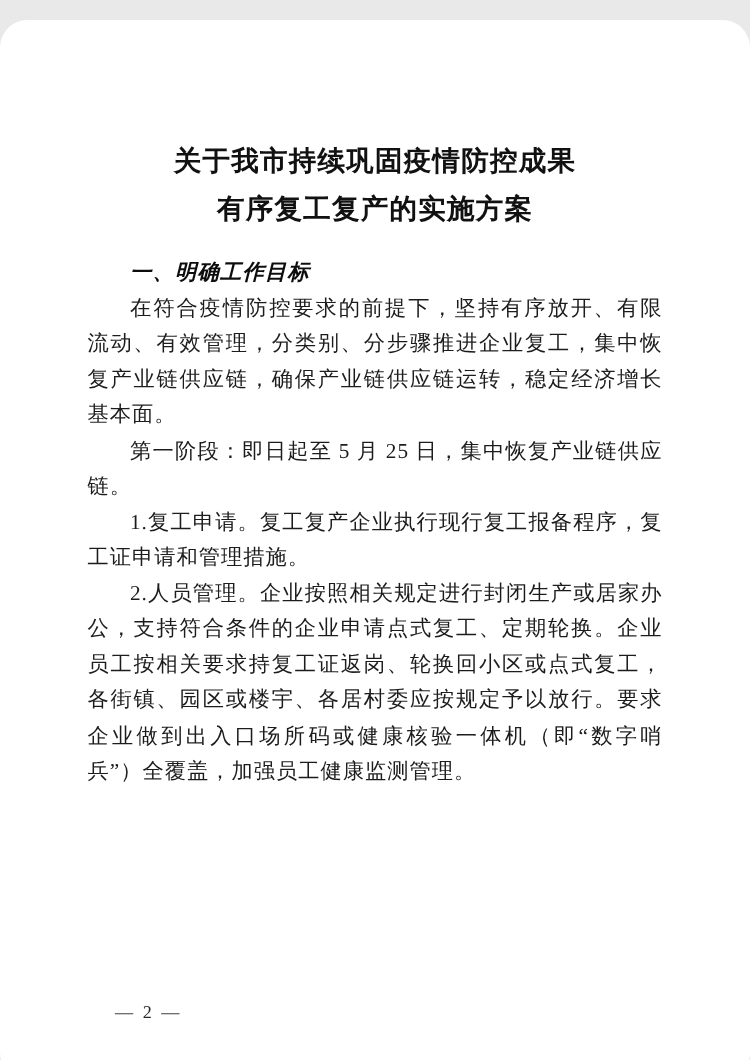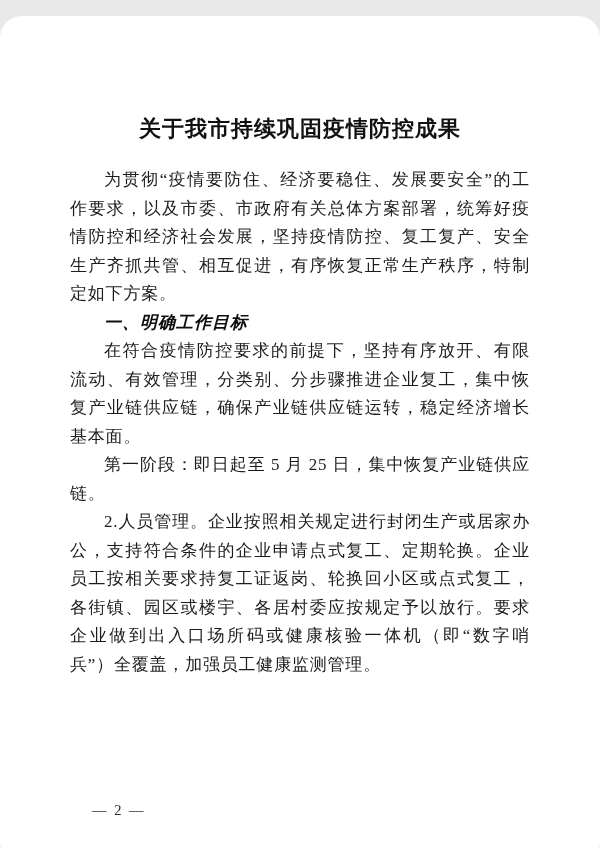--- a/index.html
+++ b/index.html
@@ -65,26 +65,27 @@
   }
 </style>
 </head>
 <body>
 
 <div class="page">
   <div class="content">
 
     <h1 class="doc-title">
       <span class="title-line">关于我市持续巩固疫情防控成果</span>
+      <span class="title-line">有序复工复产的实施方案</span>
     </h1>
 
     <div class="body-text">
-      <p>为贯彻“疫情要防住、经济要稳住、发展要安全”的工作要求，以及市委、市政府有关总体方案部署，统筹好疫情防控和经济社会发展，坚持疫情防控、复工复产、安全生产齐抓共管、相互促进，有序恢复正常生产秩序，特制定如下方案。</p>
       <p class="section-heading">一、明确工作目标</p>
       <p>在符合疫情防控要求的前提下，坚持有序放开、有限流动、有效管理，分类别、分步骤推进企业复工，集中恢复产业链供应链，确保产业链供应链运转，稳定经济增长基本面。</p>
       <p>第一阶段：即日起至 5 月 25 日，集中恢复产业链供应链。</p>
+      <p>1.复工申请。复工复产企业执行现行复工报备程序，复工证申请和管理措施。</p>
       <p>2.人员管理。企业按照相关规定进行封闭生产或居家办公，支持符合条件的企业申请点式复工、定期轮换。企业员工按相关要求持复工证返岗、轮换回小区或点式复工，各街镇、园区或楼宇、各居村委应按规定予以放行。要求企业做到出入口场所码或健康核验一体机（即“数字哨兵”）全覆盖，加强员工健康监测管理。</p>
     </div>
 
   </div>
 
   <div class="page-number">— 2 —</div>
 </div>
 
 </body></html>

